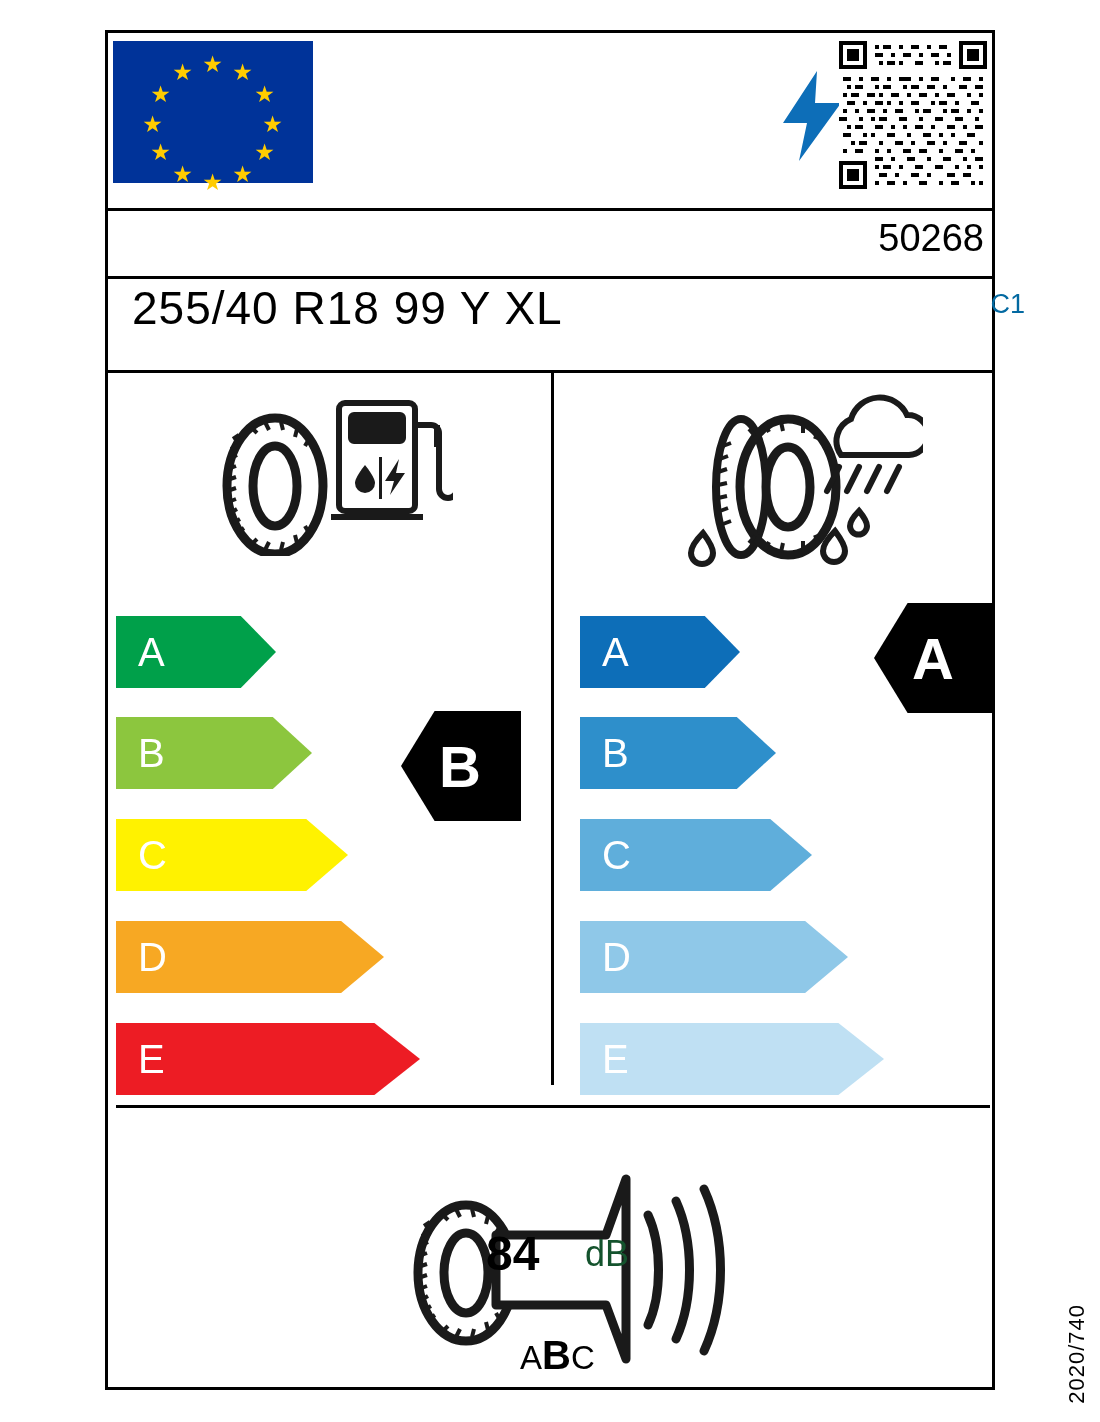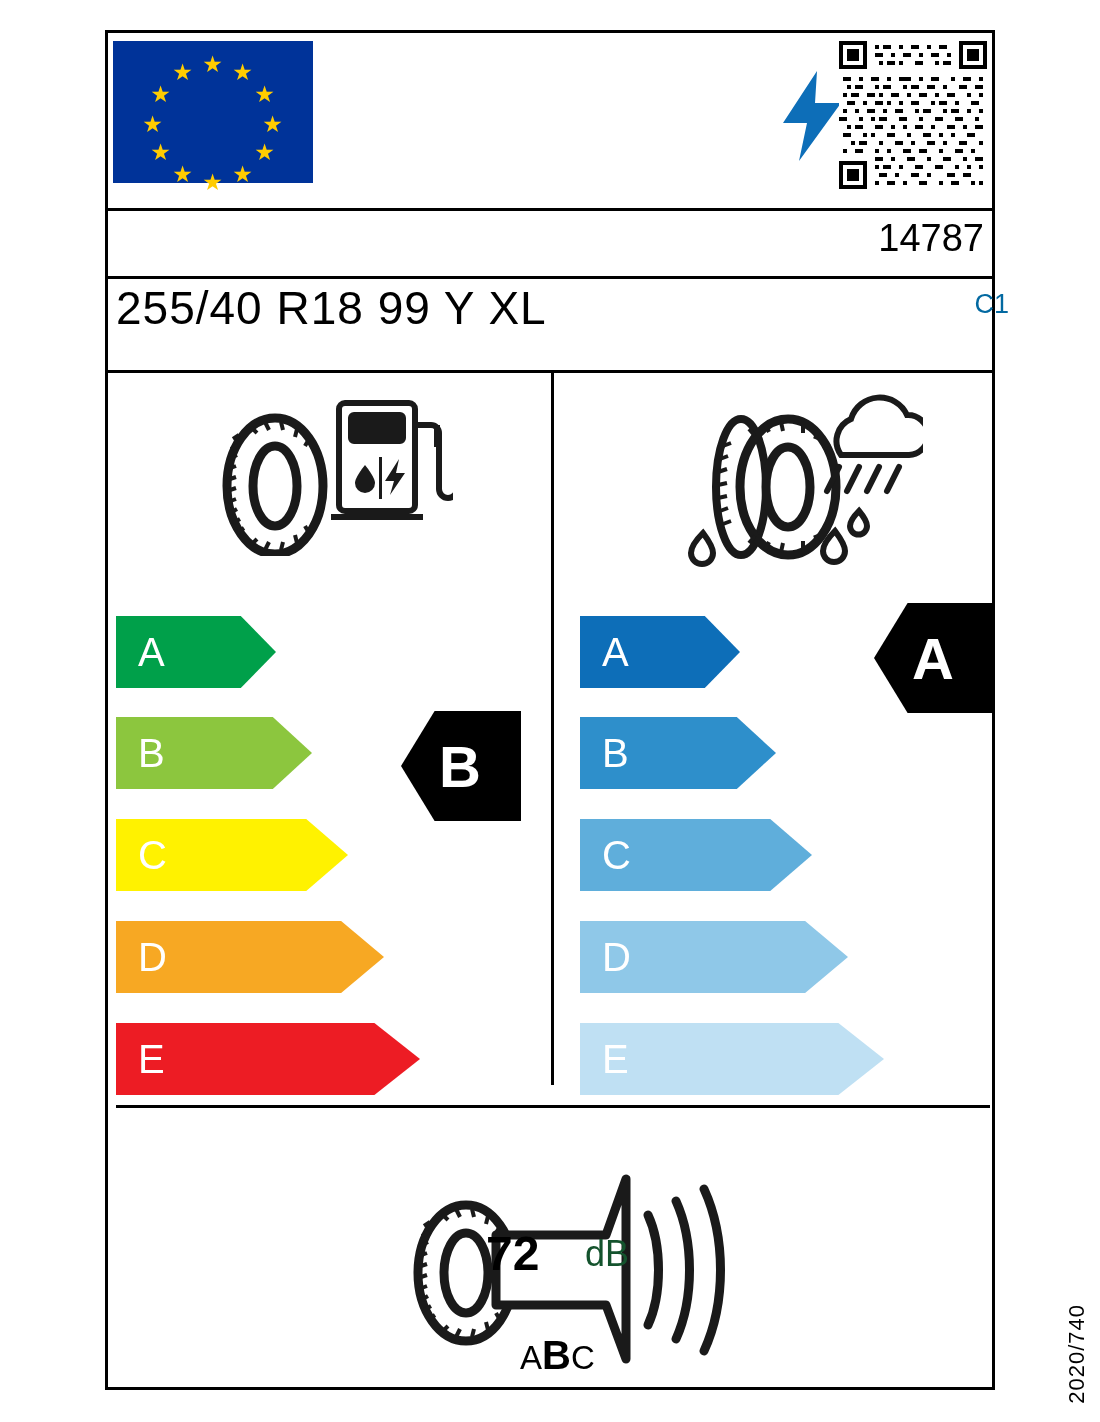--- a/index.html
+++ b/index.html
@@ -99,21 +99,21 @@
   .brand-code {
     position: absolute;
     right: 8px; top: 6px;
     font-size: 38px;
     color: #000;
   }
 
   
   .size-row {
     position: absolute;
-    left: 0; top: 246px;
+    left: 16px; top: 246px;
     width: 100%;
     height: 68px;
     padding-left: 27px;
   }
   .size-text {
     position: absolute;
     left: 8px; top: 2px;
     font-size: 46px;
     color: #000;
     letter-spacing: 1px;
@@ -434,21 +434,21 @@
           <rect x="33" y="35" width="1" height="1"></rect>
             <rect x="35" y="35" width="1" height="1"></rect>
         </g>
       </svg>
     </div>
   </div>
 
   <div class="rule" style="top:175px;"></div>
 
   <div class="brand-row">
-    <div class="brand-code">14787</div>
+    <div class="brand-code">50268</div>
   </div>
   <div class="rule" style="top:243px;"></div>
 
   <div class="size-row">
     <div class="size-text">255/40 R18 99 Y XL</div>
     <div class="class-text">C1</div>
   </div>
   <div class="rule" style="top:337px;"></div>
 
   <div class="panel-divider"></div>
@@ -624,21 +624,21 @@
       </g>
 
       <g fill="none" stroke="#1a1a1a" stroke-width="9" stroke-linecap="round">
         <path d="M540 92 C554 122 554 172 540 202"></path>
         <path d="M568 78 C586 118 586 176 568 216"></path>
         <path d="M596 66 C618 114 618 180 596 228"></path>
       </g>
     </svg>
   </div>
 
-  <div class="noise-db">72</div>
+  <div class="noise-db">84</div>
   <div class="noise-db-unit">dB</div>
 
   <div class="noise-classes">
     <span>A</span><span class="sel">B</span><span>C</span>
   </div>
 
 </div>
 
 <div class="reg-code">2020/740</div>
 

